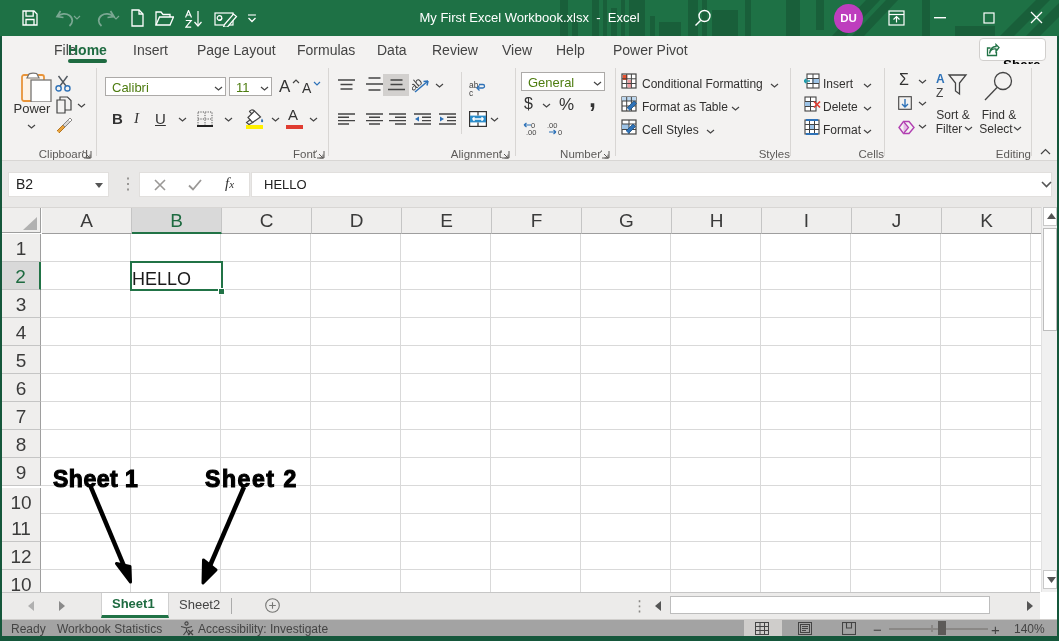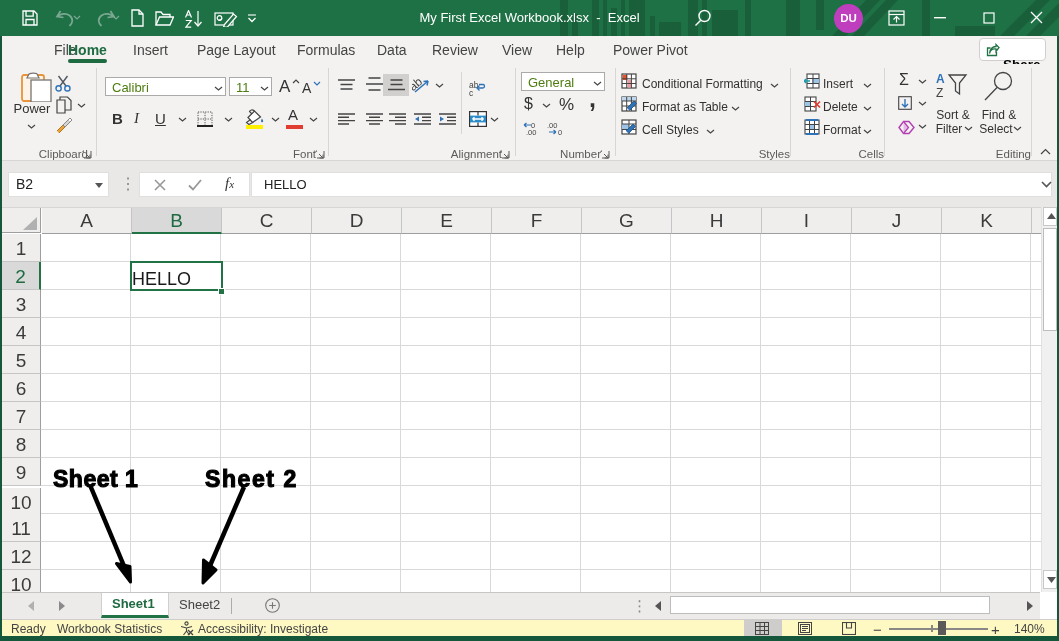--- a/index.html
+++ b/index.html
@@ -37,21 +37,21 @@
 #cells { position:absolute; left:39px; top:27px; width:1001px; height:358px;
   background-image:
     repeating-linear-gradient(to right, transparent 0px, transparent 89px, #D9D9D9 89px, #D9D9D9 90px),
     repeating-linear-gradient(to bottom, transparent 0px, transparent 27px, #D9D9D9 27px, #D9D9D9 28px);
 }
 
 
 #tabbar { left:2px; top:592px; width:1038px; height:27px; background:#ECEBEA; border-top:1px solid #C6C6C6; font-size:13px; }
 
 
-#statusbar { left:2px; top:619px; width:1055px; height:17px; background:#fef9c3; border-top:1px solid #D0CECC; font-size:12px; color:#444; }
+#statusbar { left:2px; top:619px; width:1055px; height:17px; background:#a3a3a3; border-top:1px solid #D0CECC; font-size:12px; color:#444; }
 #greenbottom { left:0; top:636px; width:1059px; height:5px; background:#15573B; }
 #leftborder { left:0; top:36px; width:2px; height:600px; background:#15573B; }
 #rightborder { left:1057px; top:36px; width:2px; height:600px; background:#15573B; }
 
 
 .annot { position:absolute; font-weight:bold; color:#000; font-size:23px; -webkit-text-stroke:1.1px #000; letter-spacing:0.5px;margin-top:8px; }
 </style>
 </head>
 <body>
 <div id="app">

